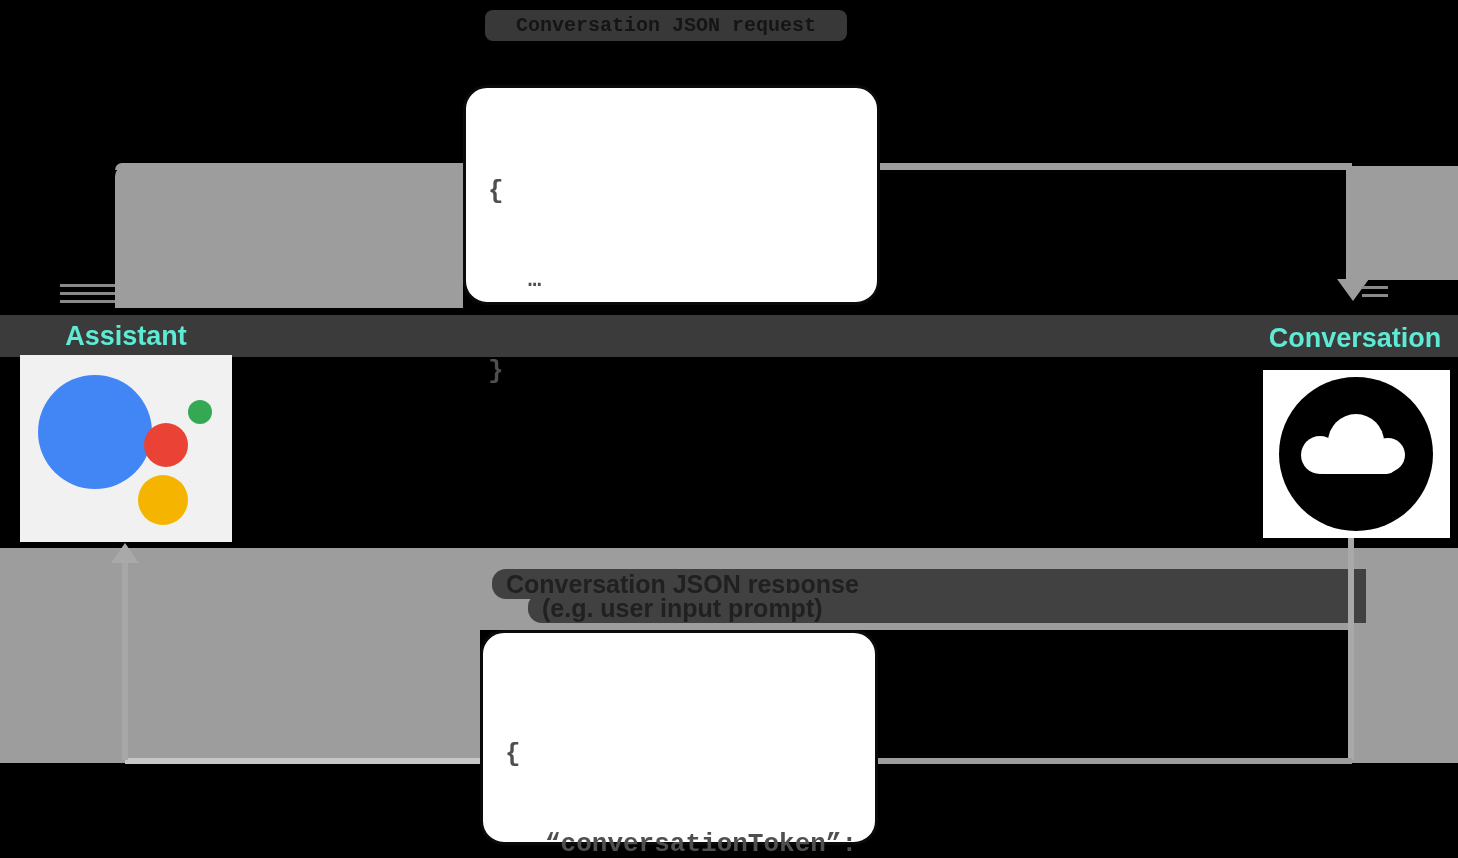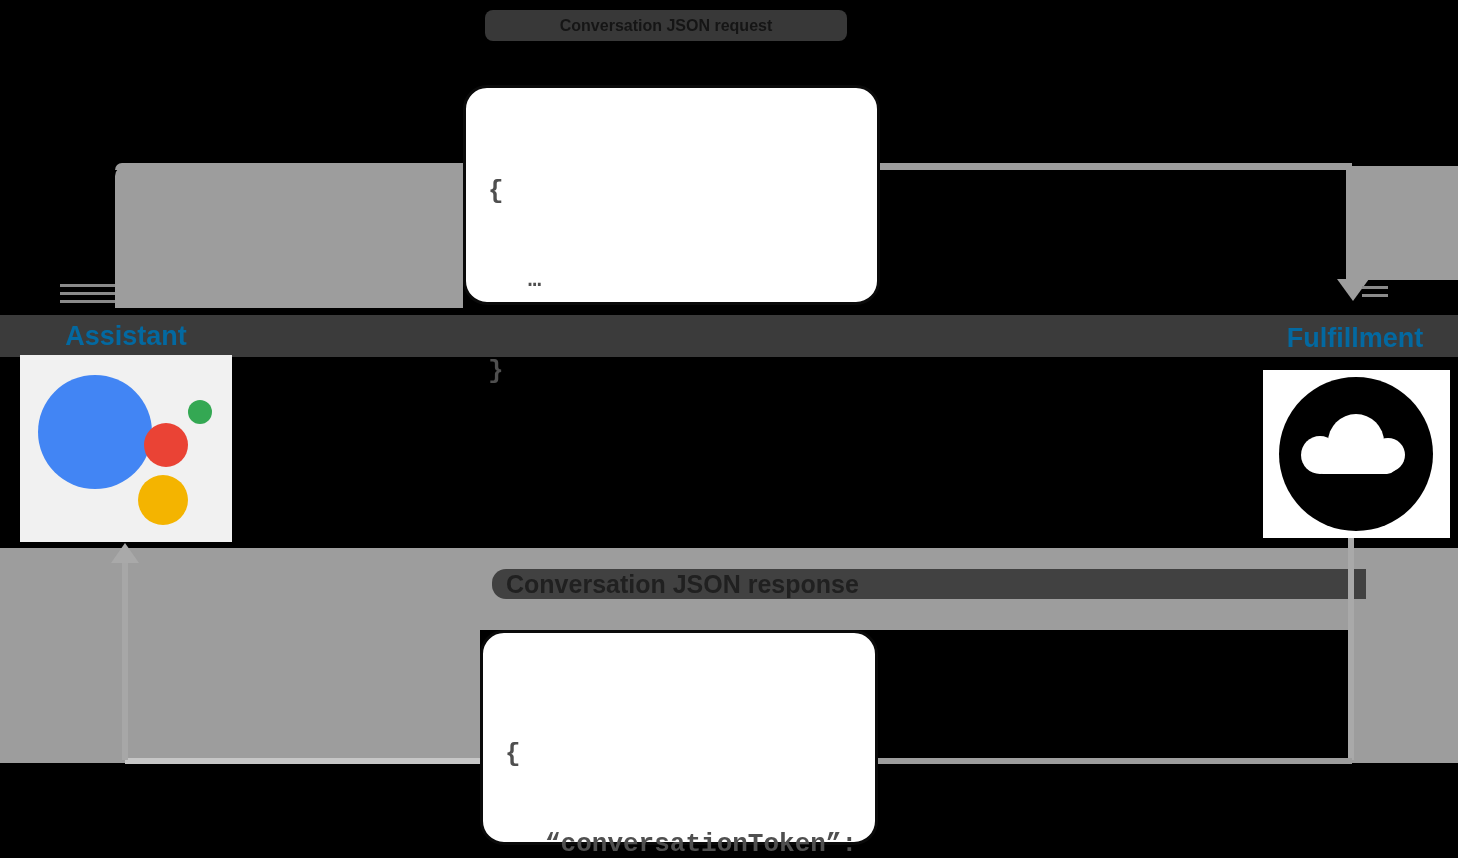--- a/index.html
+++ b/index.html
@@ -1,23 +1,23 @@
 <!DOCTYPE html>
 <html><head>
 <meta charset="utf-8">
 <style>
   html,body{margin:0;padding:0;background:#000;width:1458px;height:858px;overflow:hidden;}
   #stage{position:relative;width:1458px;height:858px;background:#000;font-family:"Liberation Sans",sans-serif;}
   .abs{position:absolute;}
 
   
-  .chip{background:#383838;color:#151515;font-weight:bold;font-size:16px;line-height:31px;
-        text-align:center;border-radius:8px;}
+  .chip{background:#383838;color:#151515;font-weight:bold;font-size:20px;line-height:31px;
+        text-align:center;border-radius:8px;font-family:Liberation Mono, monospace;}
   .lane-band{background:#3b3b3b;}
-  .lane-label{color:#0369a1;font-weight:bold;font-size:27px;line-height:32px;text-align:center;}
+  .lane-label{color:#5eead4;font-weight:bold;font-size:27px;line-height:32px;text-align:center;}
 
   
   .gray{background:#9d9d9d;}
   .arrow-down{width:0;height:0;border-left:16px solid transparent;border-right:16px solid transparent;
               border-top:22px solid #9d9d9d;}
   .arrow-up{width:0;height:0;border-left:14px solid transparent;border-right:14px solid transparent;
             border-bottom:20px solid #a9a9a9;}
   .streak{background:#8a8a8a;height:3px;}
 
   
@@ -56,21 +56,21 @@
   <div class="abs callout" style="left:463px;top:85px;width:417px;height:220px;">
     <div class="code" style="padding:28px 0 0 22px;">
       <div class="code-line">{</div>
       <div class="code-line indent dots">…</div>
       <div class="code-line">}</div>
     </div>
   </div>
 
   <div class="abs lane-band" style="left:0;top:315px;width:1458px;height:42px;"></div>
   <div class="abs lane-label" style="left:20px;top:320px;width:212px;">Assistant</div>
-  <div class="abs lane-label" style="left:1255px;top:322px;width:200px;">Fulfillment</div>
+  <div class="abs lane-label" style="left:1255px;top:322px;width:200px;">Conversation</div>
 
   <div class="abs actor-box" style="left:20px;top:355px;width:212px;height:187px;background:#f1f1f1;">
     <div>
       <div class="circle" style="left:18px;top:20px;width:114px;height:114px;background:#4285f4;"></div>
       <div class="circle" style="left:168px;top:45px;width:24px;height:24px;background:#34a853;"></div>
       <div class="circle" style="left:124px;top:68px;width:44px;height:44px;background:#ea4335;"></div>
       <div class="circle" style="left:118px;top:120px;width:50px;height:50px;background:#f4b400;"></div>
     </div>
   </div>
 
@@ -82,20 +82,21 @@
       <div class="circle" style="left:108px;top:68px;width:34px;height:34px;background:#fff;"></div>
       <div class="abs" style="left:50px;top:82px;width:84px;height:22px;background:#fff;border-radius:10px;"></div>
     </div>
   </div>
 
   <div class="abs gray" style="left:0;top:548px;width:480px;height:215px;"></div>
   <div class="abs gray" style="left:480px;top:548px;width:872px;height:82px;"></div>
   <div class="abs gray" style="left:1352px;top:548px;width:106px;height:215px;"></div>
 
   <div class="abs resp-chip" style="left:492px;top:561px;width:860px;height:30px;padding-left:14px;margin-top:8px;">Conversation JSON response</div>
+  <div class="abs resp-chip" style="left:528px;top:593px;width:824px;height:30px;padding-left:14px;">(e.g. user input prompt)</div>
 
   <div class="abs" style="left:1348px;top:538px;width:6px;height:222px;background:#a9a9a9;"></div>
   <div class="abs" style="left:480px;top:758px;width:872px;height:6px;background:#9d9d9d;"></div>
   <div class="abs" style="left:125px;top:758px;width:355px;height:6px;background:#c6c6c6;"></div>
   <div class="abs" style="left:122px;top:560px;width:6px;height:200px;background:#a7a7a7;"></div>
   <div class="abs arrow-up" style="left:111px;top:543px;"></div>
 
   <div class="abs callout" style="left:480px;top:630px;width:398px;height:215px;">
     <div class="code" style="padding:46px 0 0 22px;">
       <div class="code-line">{</div>

